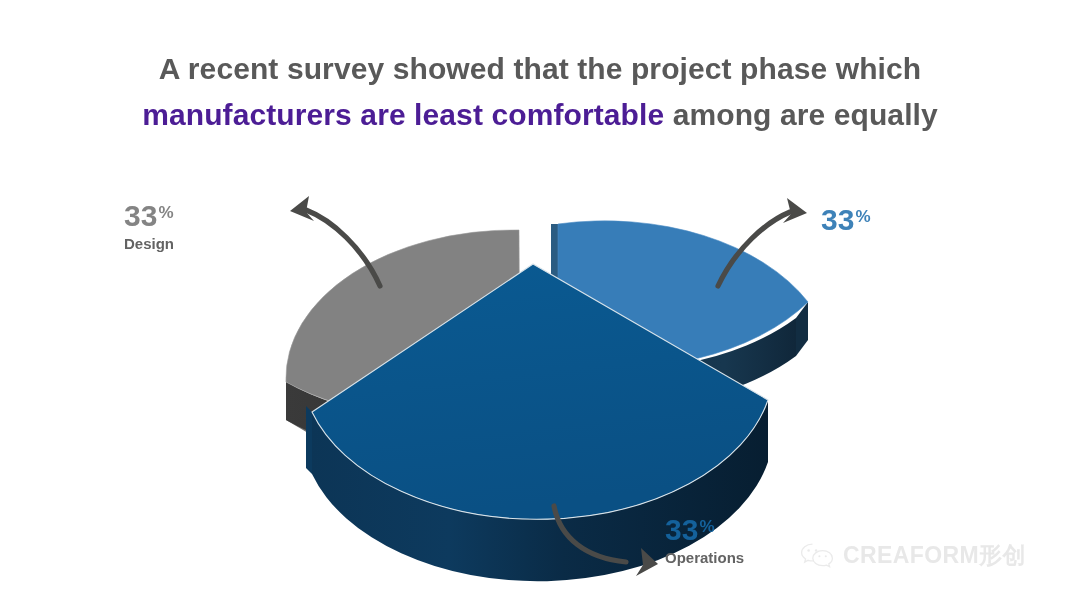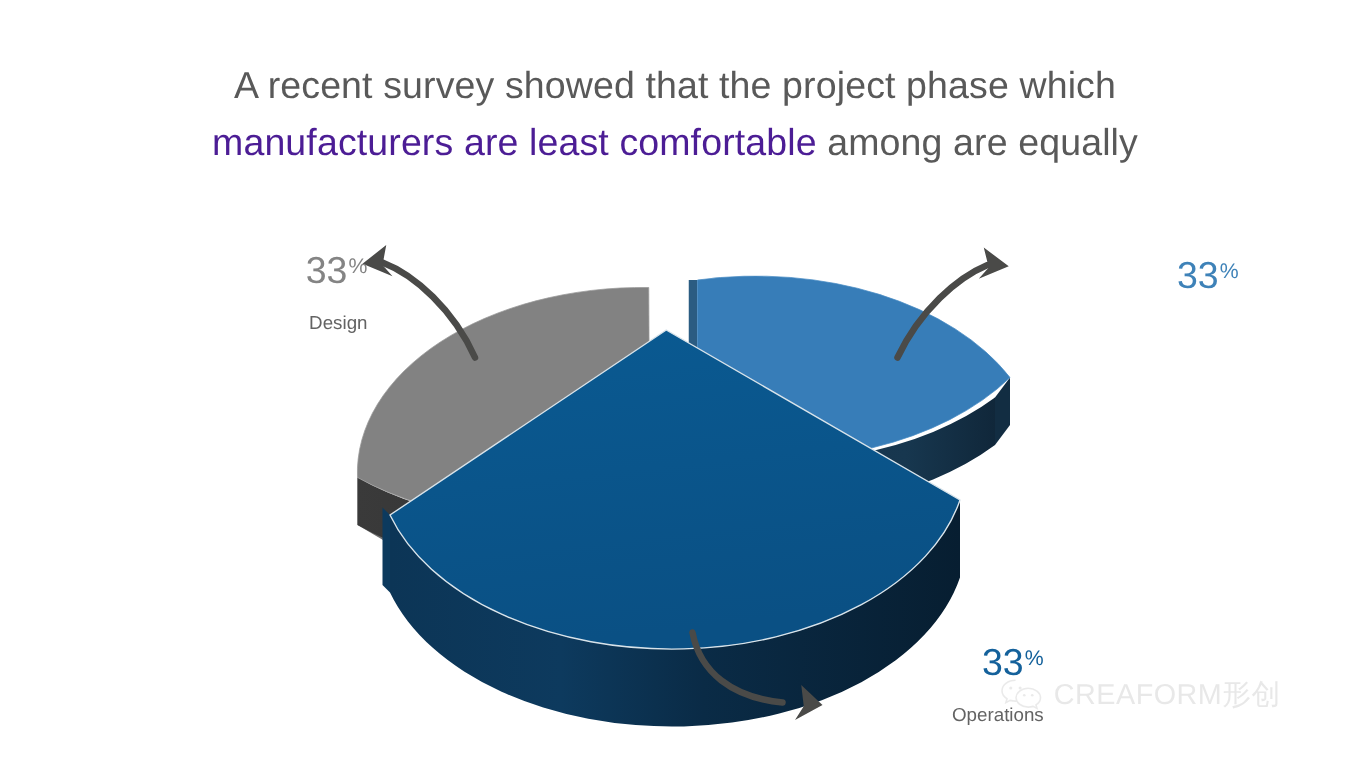--- a/index.html
+++ b/index.html
@@ -13,20 +13,21 @@
     position: relative;
     overflow: hidden;
     font-family: "Liberation Sans", sans-serif;
     -webkit-font-smoothing: antialiased;
   }
 
   #slide {
     position: absolute;
     inset: 0;
     background: #ffffff;
+    font-weight: bold;
   }
 
   
   #headline {
     position: absolute;
     left: 120px;
     top: 46px;
     width: 840px;
     text-align: center;
     font-size: 30px;
@@ -48,37 +49,37 @@
   }
   #pie-svg {
     position: absolute;
     left: 268px;
     top: 186px;
   }
 
   
   .callout {
     position: absolute;
-    text-align: right;
+    text-align: left;
     width: 170px;
   }
   .callout .pct {
     font-size: 30px;
     line-height: 34px;
     white-space: nowrap;
   }
   .callout .pct .sym {
     font-size: 17px;
     vertical-align: 8px;
     margin-left: 1px;
   }
   .callout .cap {
     font-size: 15px;
     line-height: 22px;
-    margin-top: 14px;
+    margin-top: 0;
     color: #636363;
   }
 
   #callout-design {
     left: 124px;
     top: 196px;
   }
   #callout-design .pct { color: #848484; }
 
   #callout-integration {

